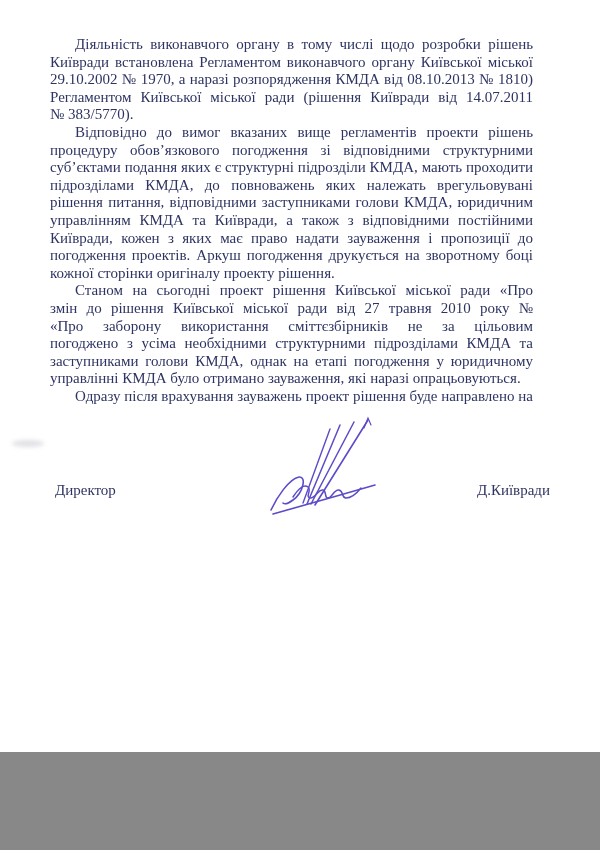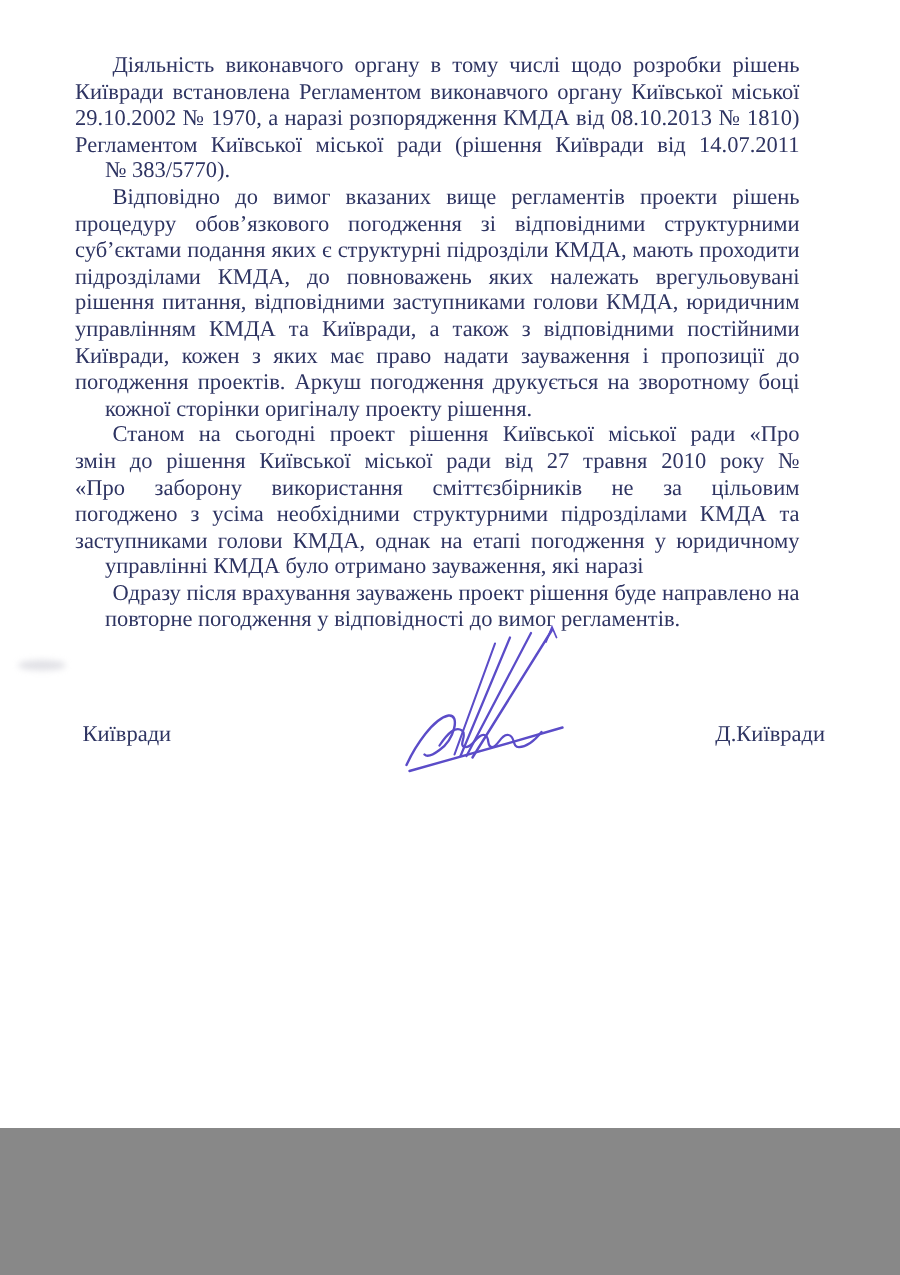--- a/index.html
+++ b/index.html
@@ -19,21 +19,21 @@
     font-size:15px;
     line-height:17.6px;
   }
   .line {
     text-align:justify;
     height:17.6px;
     overflow:hidden;
   }
   
   .line::after { content:""; display:inline-block; width:100%; height:0; }
-  .line.last { text-align:left;margin-left:20px; }
+  .line.last { text-align:left; }
   .line.last::after { content:none; }
   .line.first { text-indent:25px; }
 
   .signature-row {
     position:absolute;
     top:482px; left:0; right:0;
     height:22px;
     font-size:15px;
   }
   .sig-title { position:absolute; left:55px; top:0; }
@@ -84,40 +84,39 @@
       <div class="line">Київради, кожен з яких має право надати зауваження і пропозиції до поданих на</div>
       <div class="line">погодження проектів. Аркуш погодження друкується на зворотному боці</div>
       <div class="line last">кожної сторінки оригіналу проекту рішення.</div>
       <div class="line first">Станом на сьогодні проект рішення Київської міської ради «Про внесення</div>
       <div class="line">змін до рішення Київської міської ради від 27 травня  2010 року № 815/4253</div>
       <div class="line">«Про заборону використання сміттєзбірників не за цільовим призначенням»</div>
       <div class="line">погоджено з усіма необхідними структурними підрозділами КМДА та</div>
       <div class="line">заступниками голови КМДА, однак на етапі погодження у юридичному</div>
       <div class="line last">управлінні КМДА було отримано зауваження, які наразі опрацьовуються.</div>
       <div class="line first">Одразу після врахування зауважень проект рішення буде направлено на</div>
-      <div class="line last">повторне погодження у відповідності до вимог регламентів.</div>
     </div>
 
   <div class="scan-smudge"></div>
 
   <svg class="signature-svg" viewBox="0 0 120 108" xmlns="http://www.w3.org/2000/svg">
 
     <path d="M10,101 C38,93 78,82 112,72" stroke-width="1.6"></path>
 
     <path d="M8,97 C14,84 26,66 36,64 C44,63 40,80 30,87 C26,90 22,92 20,90" stroke-width="1.6"></path>
 
     <path d="M30,84 c6,-9 11,-13 15,-10 c4,3 -3,10 2,11 c5,1 8,-9 13,-8 c4,1 1,8 5,8 c4,0 6,-9 11,-8 c5,1 2,8 7,8 c6,0 11,-5 15,-10" stroke-width="1.5"></path>
 
     <path d="M40,90 L67,16" stroke-width="1.4"></path>
     <path d="M44,91 L77,12" stroke-width="1.5"></path>
     <path d="M48,91 L91,9" stroke-width="1.5"></path>
     <path d="M52,92 L105,7" stroke-width="1.6"></path>
     <path d="M101,15 L105,5 L108,12" stroke-width="1.2"></path>
   </svg>
 
   <div class="signature-row">
-    <span class="sig-title">Київради</span>
+    <span class="sig-title">Директор</span>
     <span class="sig-name">Д.Київради</span>
   </div>
 
   <div class="footer-ref">Швець К.О. 278-21-51</div>
 
 </div>
 
 </body></html>

